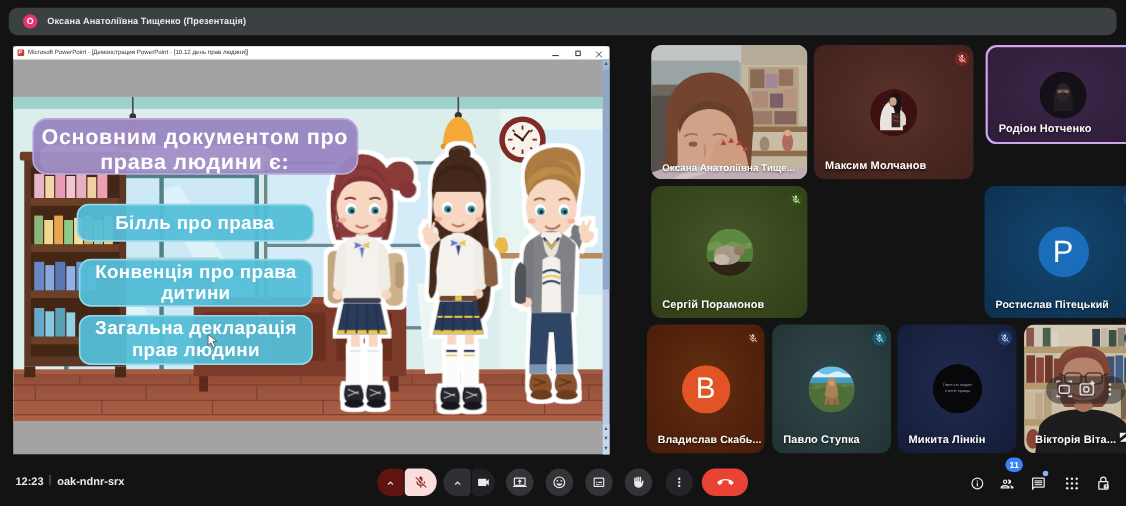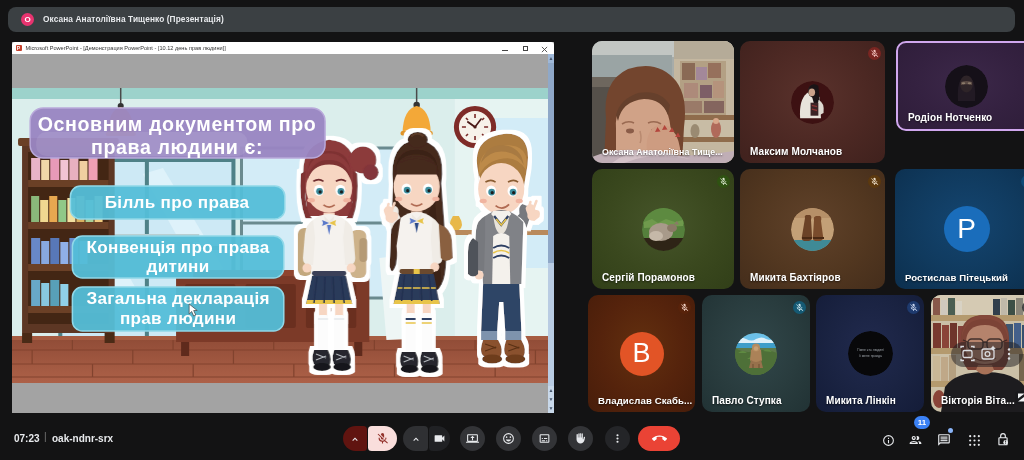--- a/index.html
+++ b/index.html
@@ -457,36 +457,20 @@
 <path d="M32 16 l3 -3 2 4z" fill="#8a7a66"></path>
 <ellipse cx="14" cy="28" rx="7" ry="5" fill="#c5b8a8"></ellipse>
 </svg></div>
 <div class="micoff" style="right:4px;top:5.5px;background:#2f5212;">
         <svg width="9" height="9" viewBox="0 0 24 24">
           <path fill="#dce8d0" d="M15 10.8V5a3 3 0 0 0-6 0v.18l5.82 5.82.18-.2zm4.3.2a1 1 0 0 0-2 0c0 .91-.26 1.76-.69 2.5l1.46 1.46A7.2 7.2 0 0 0 19.3 11zM4.27 3 3 4.27l6 6V11a3 3 0 0 0 4.73 2.46l1.45 1.45A5.4 5.4 0 0 1 6.7 11a1 1 0 0 0-2 0 7.2 7.2 0 0 0 6.3 7.13V21h2v-2.87c1.06-.15 2.04-.53 2.9-1.09L20.73 21 22 19.73 4.27 3z"></path>
         </svg>
       </div>
 <div class="tname2">Сергій Порамонов</div>
 </div>
-<div class="tile" style="left:716px;top:169px;width:145px;height:120px;background:radial-gradient(ellipse at 50% 45%, #60422a 0%, #523720 55%, #442d1b 100%);">
-<div class="avatarc" style="left:calc(50% - 21.5px);top:calc(50% - 21.5px);width:43px;height:43px;"><svg width="43" height="43" viewBox="0 0 43 43">
-          <circle cx="21.5" cy="21.5" r="21.5" fill="#c3a077"></circle>
-<rect x="0" y="0" width="43" height="10" fill="#b69068"></rect>
-<rect x="0" y="32" width="43" height="11" fill="#3f8a96"></rect>
-<path d="M14 10 Q13 8 15 7 L19 7 Q21 8 20 12 L21 28 Q22 32 18 33 L13 33 Q10 32 11 28 Z" fill="#6b4226"></path>
-<path d="M23 12 Q22 9 25 8 L29 8 Q31 9 30 13 L32 28 Q33 32 29 33 L24 33 Q21 32 22 28 Z" fill="#7a4c2c"></path>
-<path d="M11 30 h10 M22 30 h11" stroke="#4a2a14" stroke-width="2"></path>
-</svg></div>
-<div class="micoff" style="right:4px;top:5.5px;background:#5c390f;">
-        <svg width="9" height="9" viewBox="0 0 24 24">
-          <path fill="#f0e2ce" d="M15 10.8V5a3 3 0 0 0-6 0v.18l5.82 5.82.18-.2zm4.3.2a1 1 0 0 0-2 0c0 .91-.26 1.76-.69 2.5l1.46 1.46A7.2 7.2 0 0 0 19.3 11zM4.27 3 3 4.27l6 6V11a3 3 0 0 0 4.73 2.46l1.45 1.45A5.4 5.4 0 0 1 6.7 11a1 1 0 0 0-2 0 7.2 7.2 0 0 0 6.3 7.13V21h2v-2.87c1.06-.15 2.04-.53 2.9-1.09L20.73 21 22 19.73 4.27 3z"></path>
-        </svg>
-      </div>
-<div class="tname2">Микита Бахтіяров</div>
-</div>
 <div class="tile" style="left:871px;top:169px;width:143px;height:120px;background:radial-gradient(ellipse at 50% 45%, #144570 0%, #103a5e 55%, #0c2f4e 100%);">
 <div class="avatarc" style="left:calc(50% - 23px);top:calc(50% - 23px);width:46px;height:46px;">
         <div class="initial" style="width:46px;height:46px;background:#1a6dbb;font-size:28px;">P</div>
       </div>
 <div class="micoff" style="right:4px;top:5.5px;background:#0e4a77;">
         <svg width="9" height="9" viewBox="0 0 24 24">
           <path fill="#cfe4f5" d="M15 10.8V5a3 3 0 0 0-6 0v.18l5.82 5.82.18-.2zm4.3.2a1 1 0 0 0-2 0c0 .91-.26 1.76-.69 2.5l1.46 1.46A7.2 7.2 0 0 0 19.3 11zM4.27 3 3 4.27l6 6V11a3 3 0 0 0 4.73 2.46l1.45 1.45A5.4 5.4 0 0 1 6.7 11a1 1 0 0 0-2 0 7.2 7.2 0 0 0 6.3 7.13V21h2v-2.87c1.06-.15 2.04-.53 2.9-1.09L20.73 21 22 19.73 4.27 3z"></path>
         </svg>
       </div>
 <div class="tname2" style="font-size:9.6px;">Ростислав Пітецький</div>
@@ -606,21 +590,21 @@
 <path d="M87 98.5 h6.5 L87 103.5z" fill="#f1f3f4"></path>
 </svg>
 <div class="micoff" style="right:4px;top:5.5px;background:rgba(45,46,50,0.85);">
         <svg width="9" height="9" viewBox="0 0 24 24">
           <path fill="#e8eaed" d="M15 10.8V5a3 3 0 0 0-6 0v.18l5.82 5.82.18-.2zm4.3.2a1 1 0 0 0-2 0c0 .91-.26 1.76-.69 2.5l1.46 1.46A7.2 7.2 0 0 0 19.3 11zM4.27 3 3 4.27l6 6V11a3 3 0 0 0 4.73 2.46l1.45 1.45A5.4 5.4 0 0 1 6.7 11a1 1 0 0 0-2 0 7.2 7.2 0 0 0 6.3 7.13V21h2v-2.87c1.06-.15 2.04-.53 2.9-1.09L20.73 21 22 19.73 4.27 3z"></path>
         </svg>
       </div>
 <div class="tname2">Вікторія Віта...</div>
 </div>
 
-  <div class="abs" style="left:14px;top:433px;color:#e8eaed;font-size:10px;font-weight:bold;">07:23</div>
+  <div class="abs" style="left:14px;top:433px;color:#e8eaed;font-size:10px;font-weight:bold;">12:23</div>
   <div class="abs" style="left:44px;top:431px;color:#777;font-size:10px;">|</div>
   <div class="abs" style="left:52px;top:433px;color:#e8eaed;font-size:10px;font-weight:bold;">oak-ndnr-srx</div>
 
   <div class="abs" style="left:343px;top:426px;width:24px;height:25px;background:#601410;border-radius:13px 4px 4px 13px;display:flex;align-items:center;justify-content:center;">
     <svg width="10" height="10" viewBox="0 0 24 24">
         <path fill="#e8eaed" d="M12 8.5 5.5 15l1.8 1.8L12 12.1l4.7 4.7L18.5 15z"></path>
       </svg>
   </div>
   <div class="abs" style="left:368px;top:426px;width:29px;height:25px;background:#f9dedc;border-radius:4px 13px 13px 4px;display:flex;align-items:center;justify-content:center;">
     <svg width="13" height="13" viewBox="0 0 24 24">

